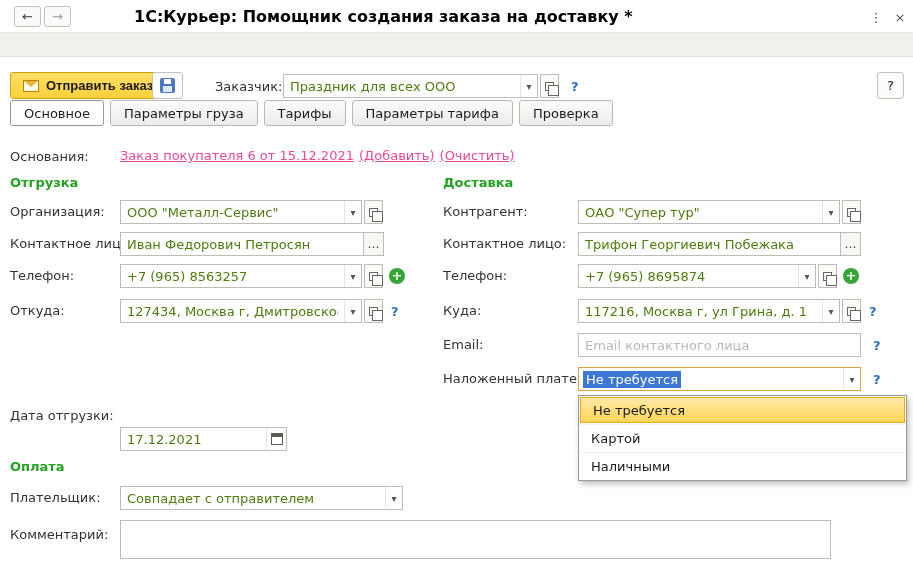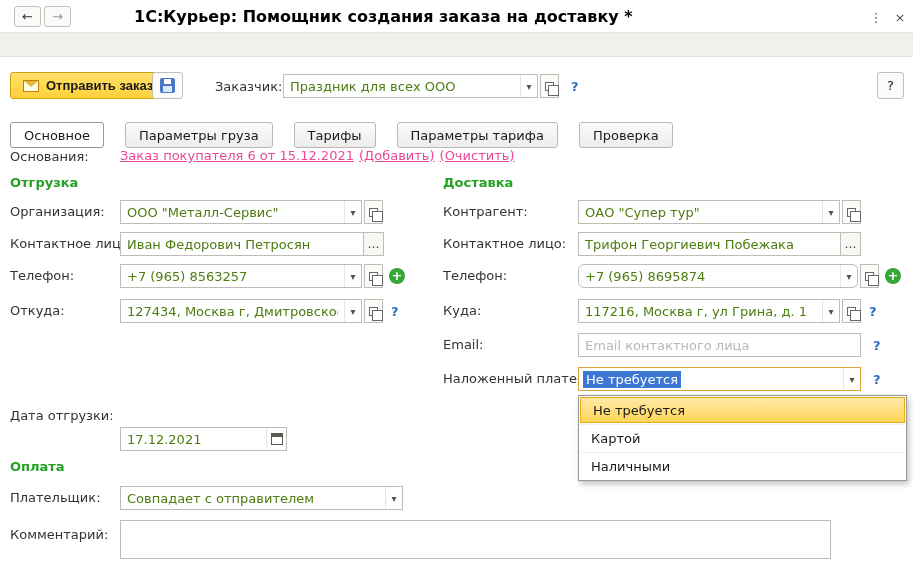--- a/index.html
+++ b/index.html
@@ -50,21 +50,21 @@
   .choose-ico { width:9px; height:9px; border:1px solid #666; position:relative; background:#fff; }
   .choose-ico::after { content:""; position:absolute; left:2px; top:2px; width:9px; height:9px; border:1px solid #666; background:#fff; }
   .plus-btn { width:16px; height:16px; margin-left:6px; border-radius:50%; background:#35a535; color:#fff;
               font-weight:bold; font-size:13px; line-height:15px; text-align:center; cursor:pointer; }
   .help-link { margin-left:12px; color:#2d6fbd; font-weight:bold; cursor:pointer; }
   .cal-btn { width:20px; align-self:stretch; display:flex; align-items:center; justify-content:center;
              border-left:1px solid #e6e6e0; cursor:pointer; }
   .cal-ico { width:12px; height:12px; border:1px solid #5a5a55; border-top:4px solid #5a5a55; background:#fff; }
 
   
-  .tabs { position:absolute; left:10px; top:122px; display:flex;gap:15px; }
+  .tabs { position:absolute; left:10px; top:100px; display:flex; }
   .tab { height:26px; padding:0 13px; display:flex; align-items:center; margin-right:6px;
          border:1px solid #b9b9b4; border-radius:3px; background:linear-gradient(#fbfbfa,#ececе9); cursor:pointer; }
   .tab { background:linear-gradient(#fbfbfa,#ececea); }
   .tab.active { background:#fff; border-color:#98989২; }
   .tab.active { border-color:#989892; }
 
   .link { color:#ec4899; text-decoration:underline; cursor:pointer; white-space:nowrap; }
   .green-heading { position:absolute; color:#23a223; font-weight:bold; }
 
   
@@ -212,21 +212,21 @@
 <span class="label" style="left:443px; top:236px;">Контактное лицо:</span>
 <div class="row-ct" style="left:578px; top:232px;">
   <div class="field" style="width:283px;">
     <input value="Трифон Георгиевич Побежака" style="">
     <span class="dots-btn">…</span>
   </div>
 </div>
 
 <span class="label" style="left:443px; top:268px;">Телефон:</span>
 <div class="row-ct" style="left:578px; top:264px;">
-  <div class="field" style="width:280px;border-radius:6px;">
+  <div class="field" style="width:238px;">
     <input value="+7 (965) 8695874" style="">
     <span class="arrow-btn">▾</span>
   </div>
   <span class="side-btn">
       <span class="choose-ico"></span>
     </span>
   <span class="plus-btn"><span>+</span></span>
 </div>
 
 <span class="label" style="left:443px; top:303px;">Куда:</span>

